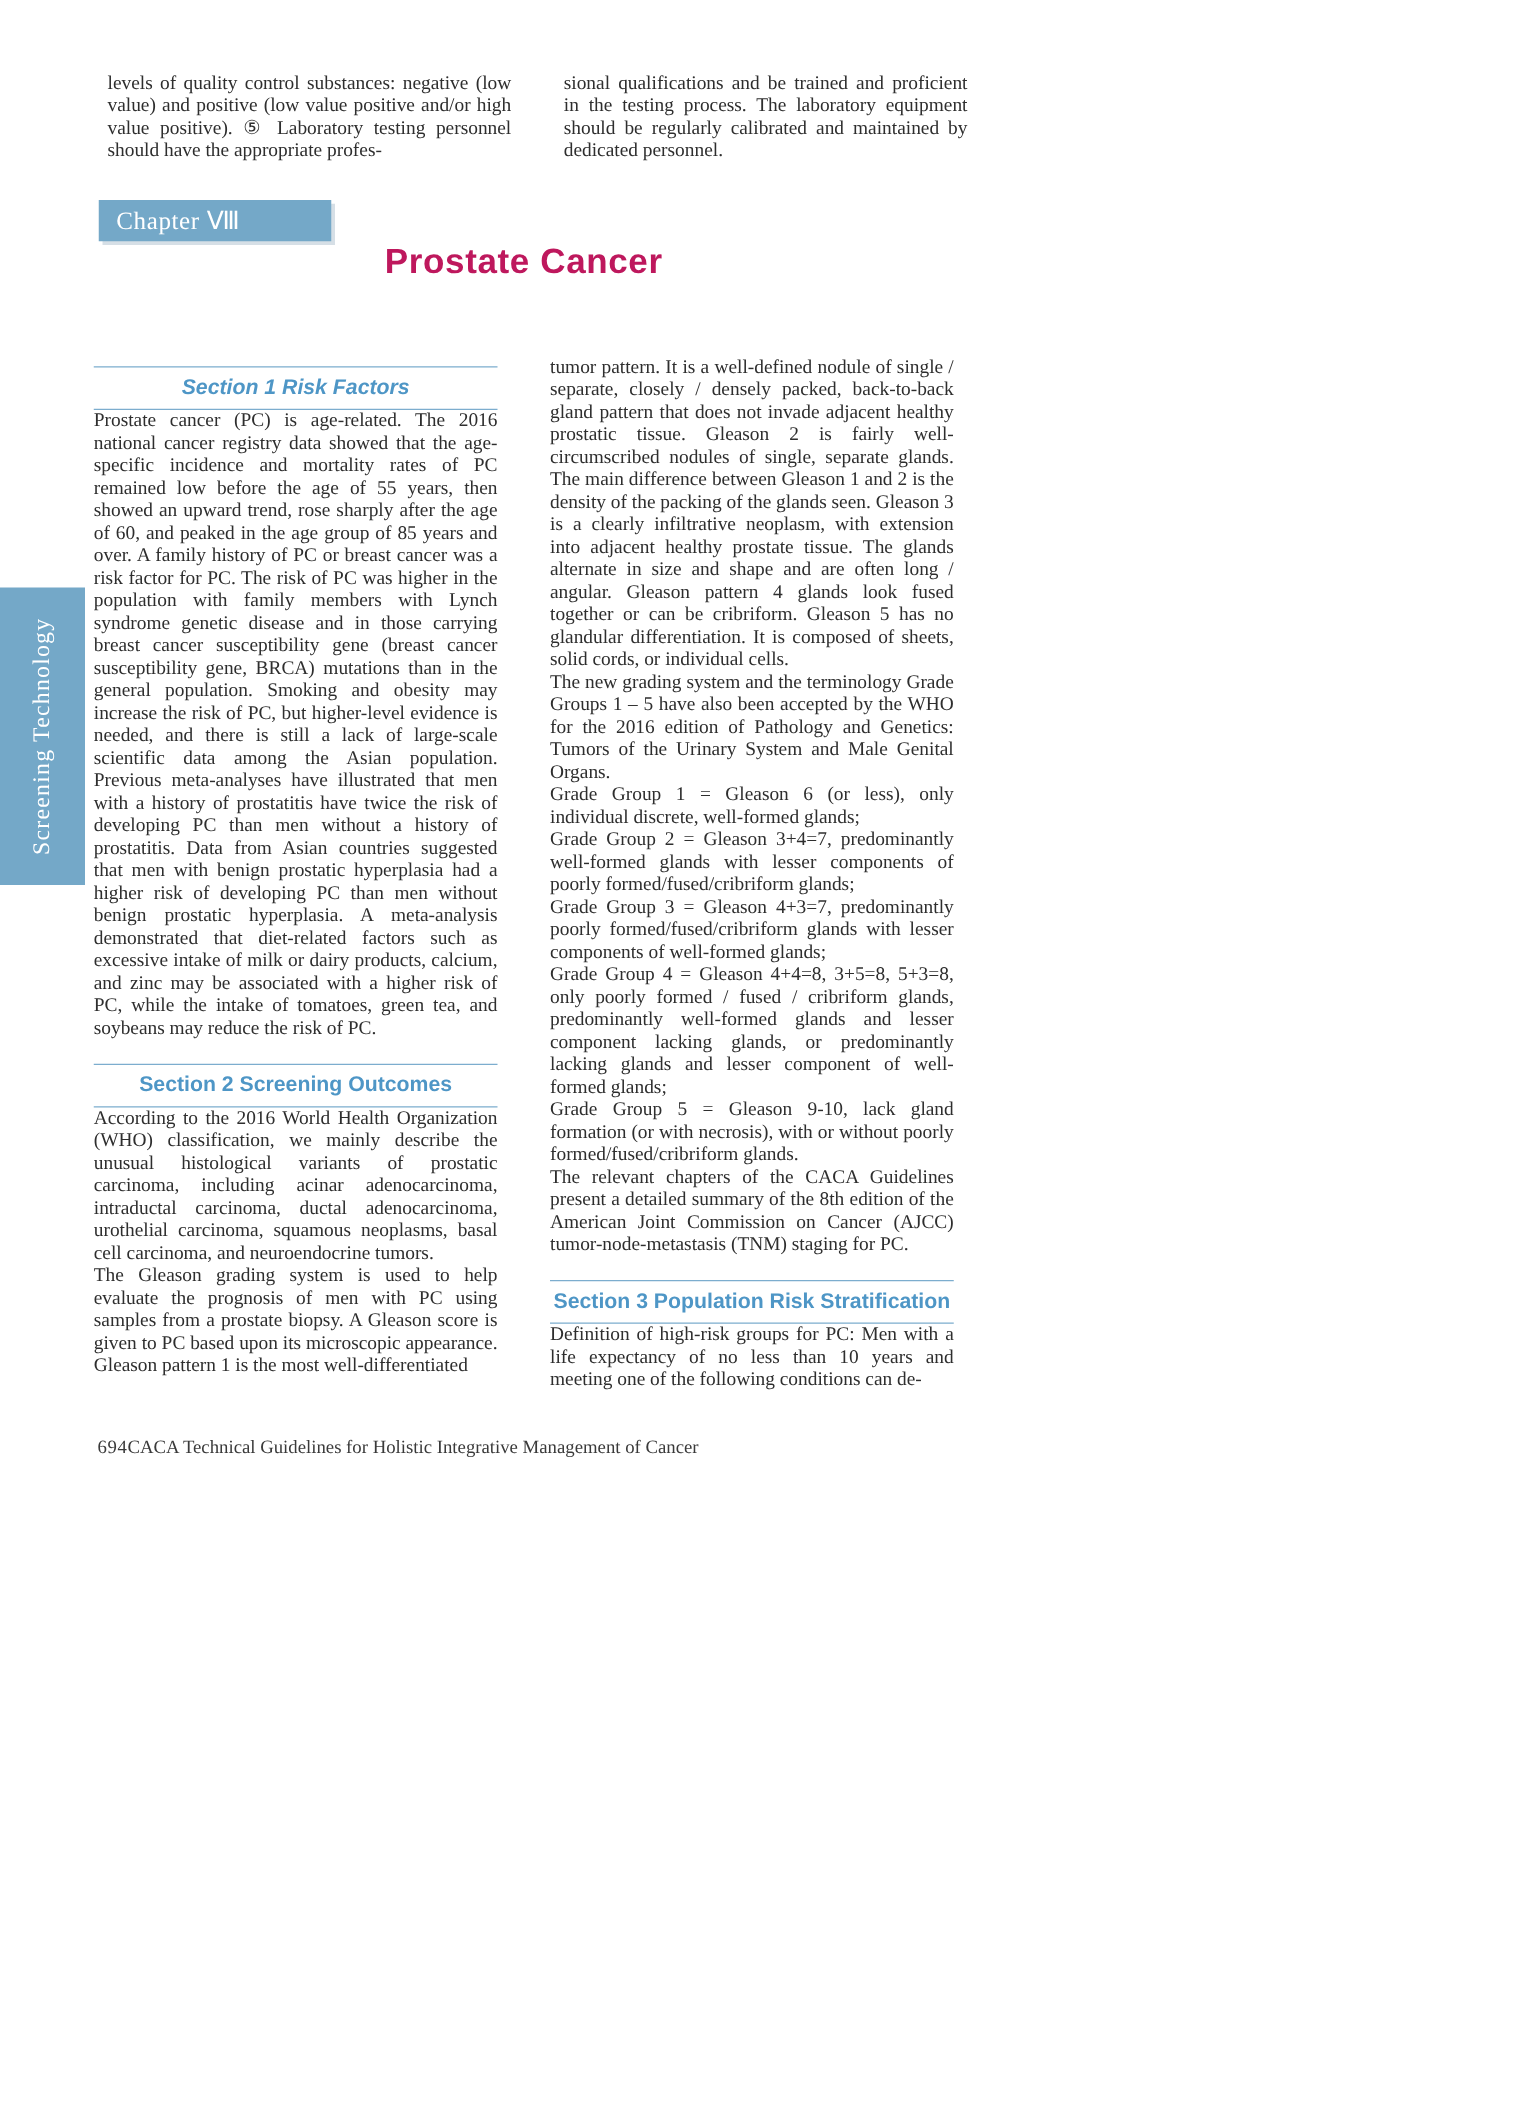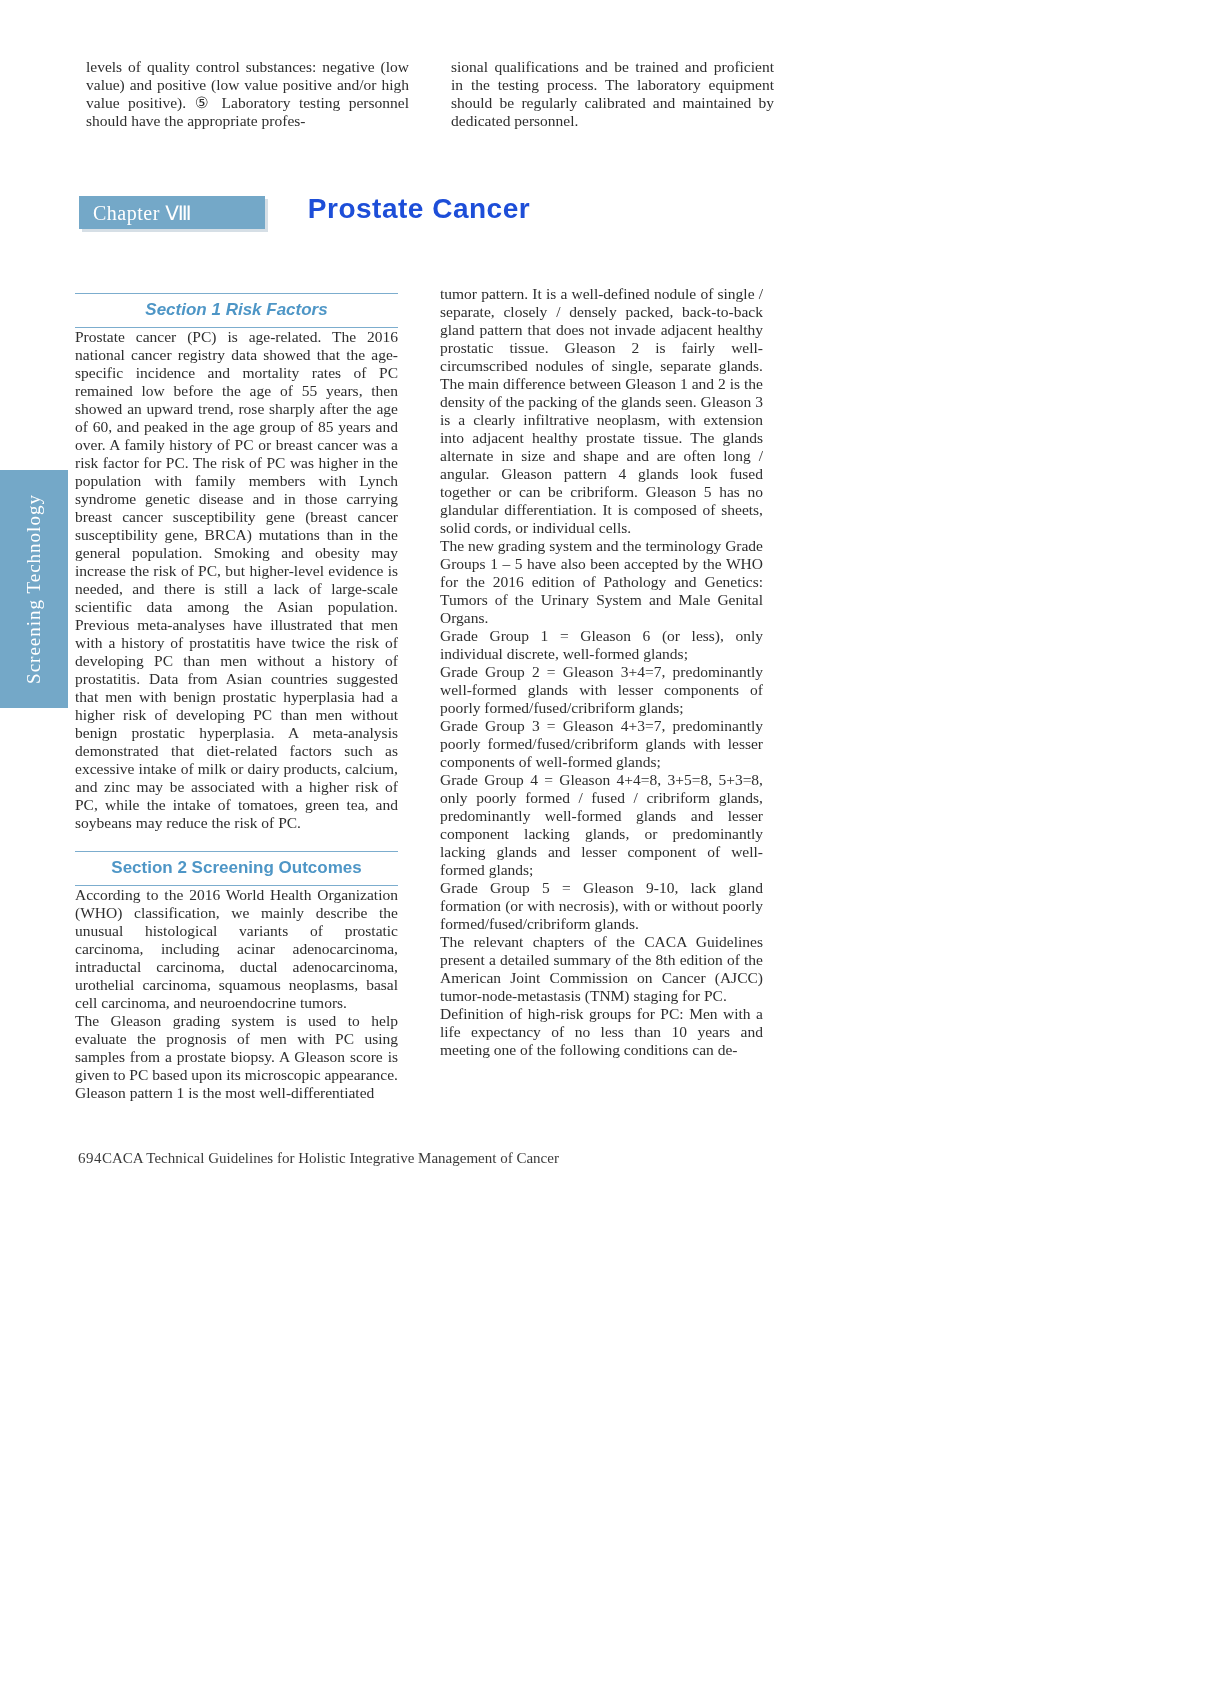--- a/index.html
+++ b/index.html
@@ -35,30 +35,29 @@
 
   
   .chapter-banner{
     position:absolute;left:79px;top:160px;width:186px;height:33px;
     background:#74a8c8;color:#ffffff;
     display:flex;align-items:center;
     padding-left:14px;box-sizing:border-box;
     font-size:20px;letter-spacing:0.5px;
     box-shadow:3px 3px 0 rgba(165,185,200,0.45);
     font-family:"Liberation Serif", serif;
-    margin-top:36px;
   }
 
   
   .page-title{
     position:absolute;left:75px;top:193px;width:688px;
     text-align:center;
     font-family:"Liberation Sans", sans-serif;
     font-weight:bold;font-size:28px;letter-spacing:0.5px;
-    color:#1d4ed8;
+    color:#be185d;
   }
 
   
   .main-cols{
     position:absolute;left:75px;top:285px;width:688px;
     display:flex;gap:42px;
   }
 
   .section-heading{
     border-top:1px solid #7cadce;border-bottom:1px solid #7cadce;
@@ -124,20 +123,21 @@
     <div class="col">
       <p class="body-text mt6">tumor pattern. It is a well-defined nodule of single / separate, closely / densely packed, back-to-back gland pattern that does not invade adjacent healthy prostatic tissue. Gleason 2 is fairly well-circumscribed nodules of single, separate glands. The main difference between Gleason 1 and 2 is the density of the packing of the glands seen. Gleason 3 is a clearly infiltrative neoplasm, with extension into adjacent healthy prostate tissue. The glands alternate in size and shape and are often long / angular. Gleason pattern 4 glands look fused together or can be cribriform. Gleason 5 has no glandular differentiation. It is composed of sheets, solid cords, or individual cells.</p>
       <p class="body-text">The new grading system and the terminology Grade Groups 1 – 5 have also been accepted by the WHO for the 2016 edition of Pathology and Genetics: Tumors of the Urinary System and Male Genital Organs.</p>
       <p class="body-text">Grade Group 1 = Gleason 6 (or less), only individual discrete, well-formed glands;</p>
       <p class="body-text">Grade Group 2 = Gleason 3+4=7, predominantly well-formed glands with lesser components of poorly formed/fused/cribriform glands;</p>
       <p class="body-text">Grade Group 3 = Gleason 4+3=7, predominantly poorly formed/fused/cribriform glands with lesser components of well-formed glands;</p>
       <p class="body-text">Grade Group 4 = Gleason 4+4=8, 3+5=8, 5+3=8, only poorly formed / fused / cribriform glands, predominantly well-formed glands and lesser component lacking glands, or predominantly lacking glands and lesser component of well-formed glands;</p>
       <p class="body-text">Grade Group 5 = Gleason 9-10, lack gland formation (or with necrosis), with or without poorly formed/fused/cribriform glands.</p>
       <p class="body-text">The relevant chapters of the CACA Guidelines present a detailed summary of the 8th edition of the American Joint Commission on Cancer (AJCC) tumor-node-metastasis (TNM) staging for PC.</p>
 
+      <div class="section-heading mt9">Section 3 Population Risk Stratification</div>
       <p class="body-text mt13">Definition of high-risk groups for PC: Men with a life expectancy of no less than 10 years and meeting one of the following conditions can de-</p>
     </div>
 
   </div>
 
   <div class="footer">
     <span class="page-num">694</span>
     <span class="book-title">CACA Technical Guidelines for Holistic Integrative Management of Cancer</span>
   </div>
 

